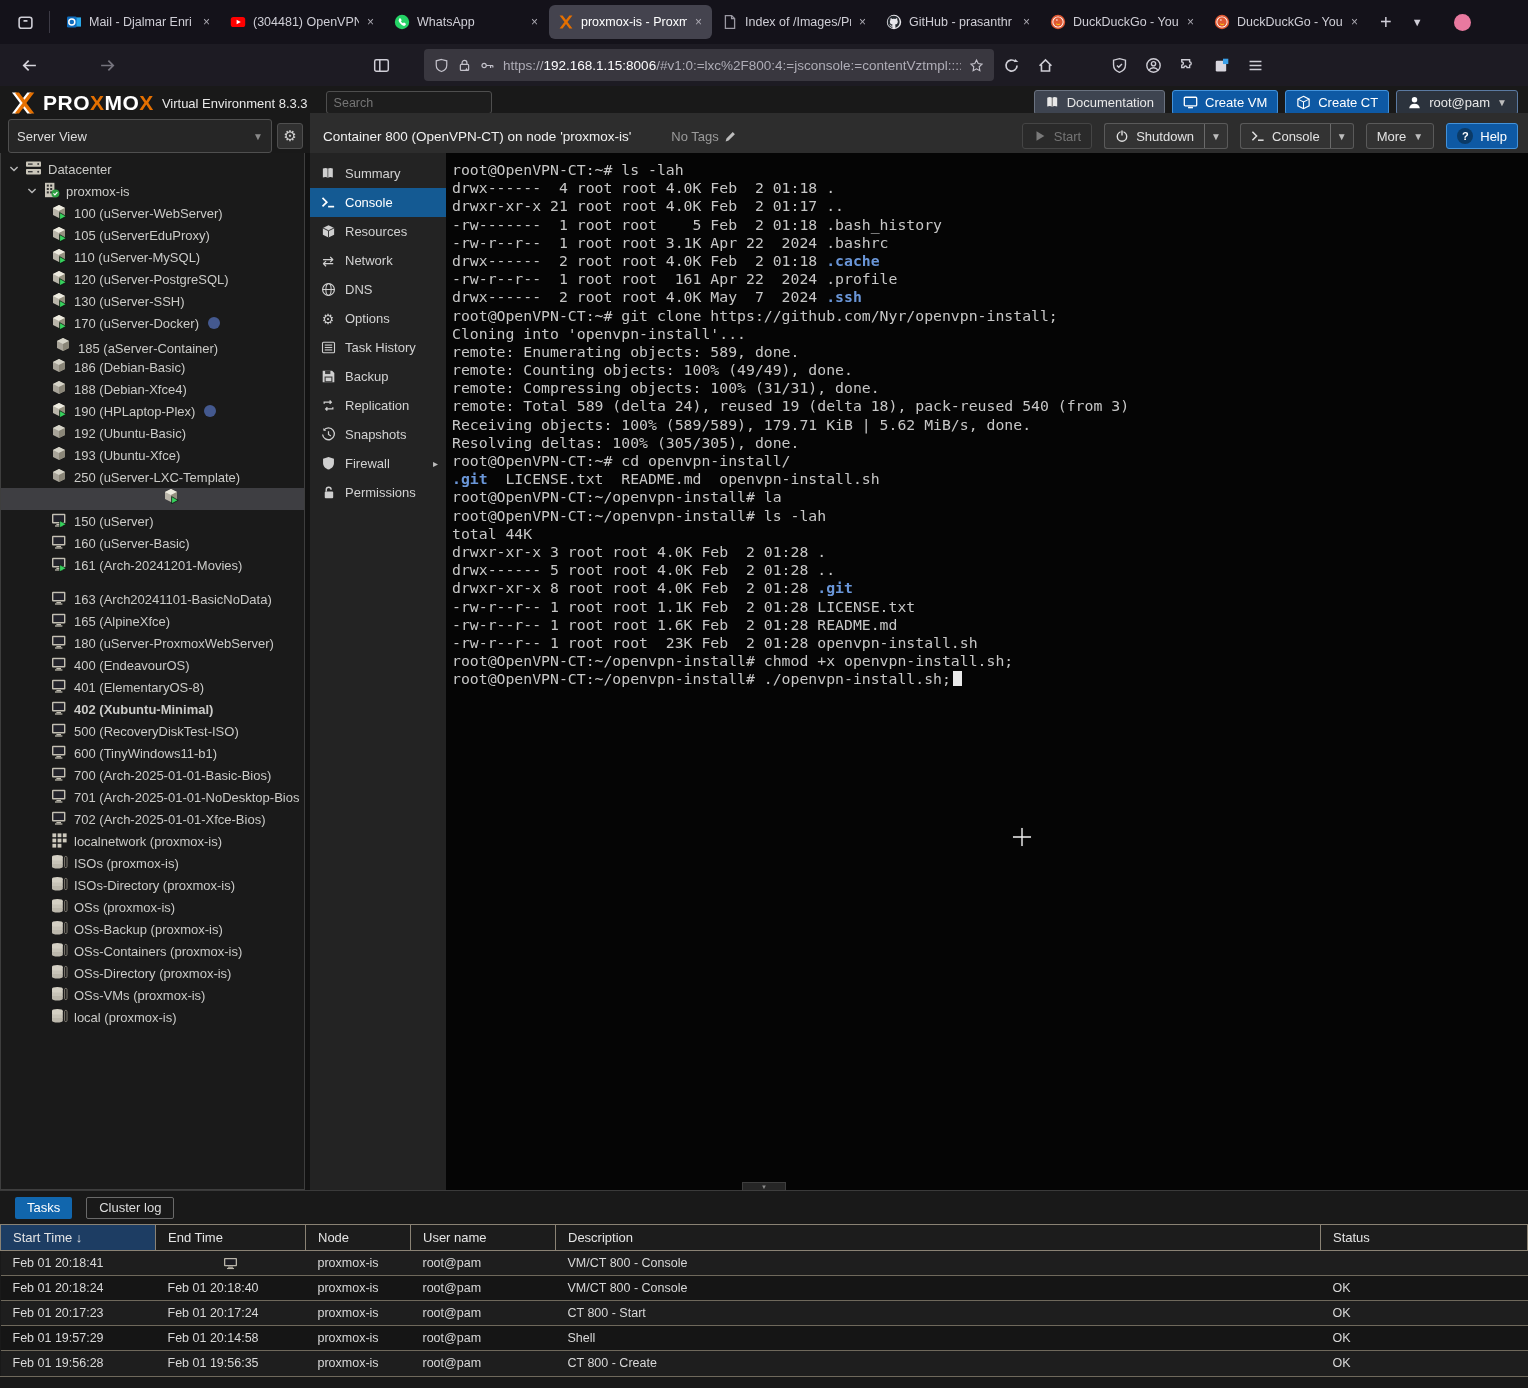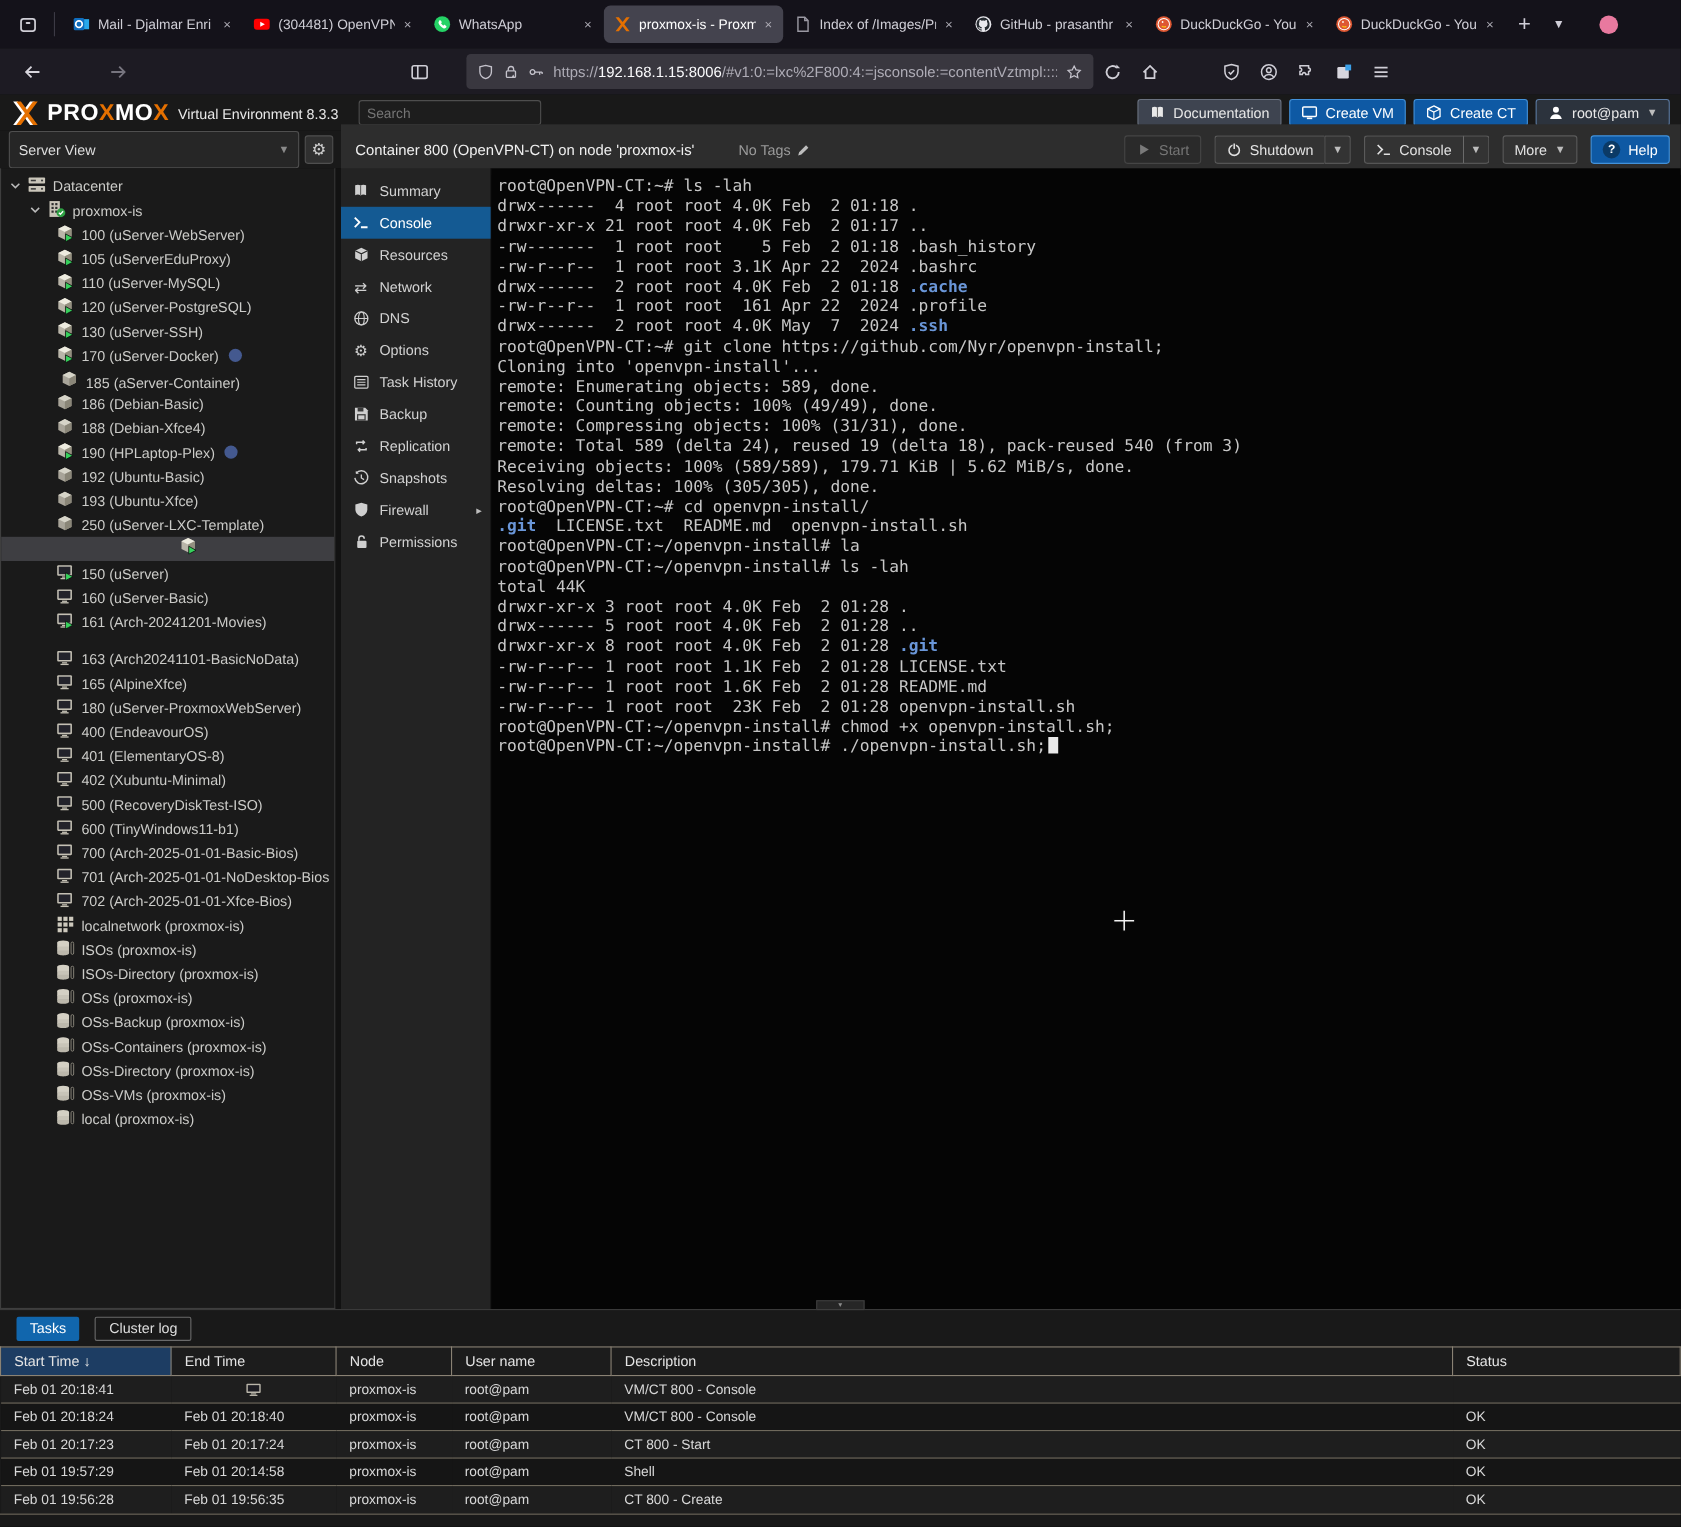--- a/index.html
+++ b/index.html
@@ -637,21 +637,21 @@
         </div>
         <div class="titem" style="padding-left: 50px;">
           <span class="ticon"><svg viewBox="0 0 17 16" width="17" height="16">
               <rect x="1" y="1.8" width="13.4" height="9.6" rx="1" fill="#c4c0b4"></rect>
               <rect x="2.4" y="3.2" width="10.6" height="6.8" fill="#23232b"></rect>
               <rect x="5.4" y="12" width="4.6" height="1.2" fill="#c4c0b4"></rect>
               <rect x="4" y="13.4" width="7.4" height="1.2" fill="#c4c0b4"></rect>
             </svg></span>
           <span>401 (ElementaryOS-8)</span>
         </div>
-        <div class="titem" style="padding-left: 50px;">
+        <div class="titem" style="padding-left: 50px; font-weight: bold;">
           <span class="ticon"><svg viewBox="0 0 17 16" width="17" height="16">
               <rect x="1" y="1.8" width="13.4" height="9.6" rx="1" fill="#c4c0b4"></rect>
               <rect x="2.4" y="3.2" width="10.6" height="6.8" fill="#23232b"></rect>
               <rect x="5.4" y="12" width="4.6" height="1.2" fill="#c4c0b4"></rect>
               <rect x="4" y="13.4" width="7.4" height="1.2" fill="#c4c0b4"></rect>
             </svg></span>
           <span>402 (Xubuntu-Minimal)</span>
         </div>
         <div class="titem" style="padding-left: 50px;">
           <span class="ticon"><svg viewBox="0 0 17 16" width="17" height="16">

